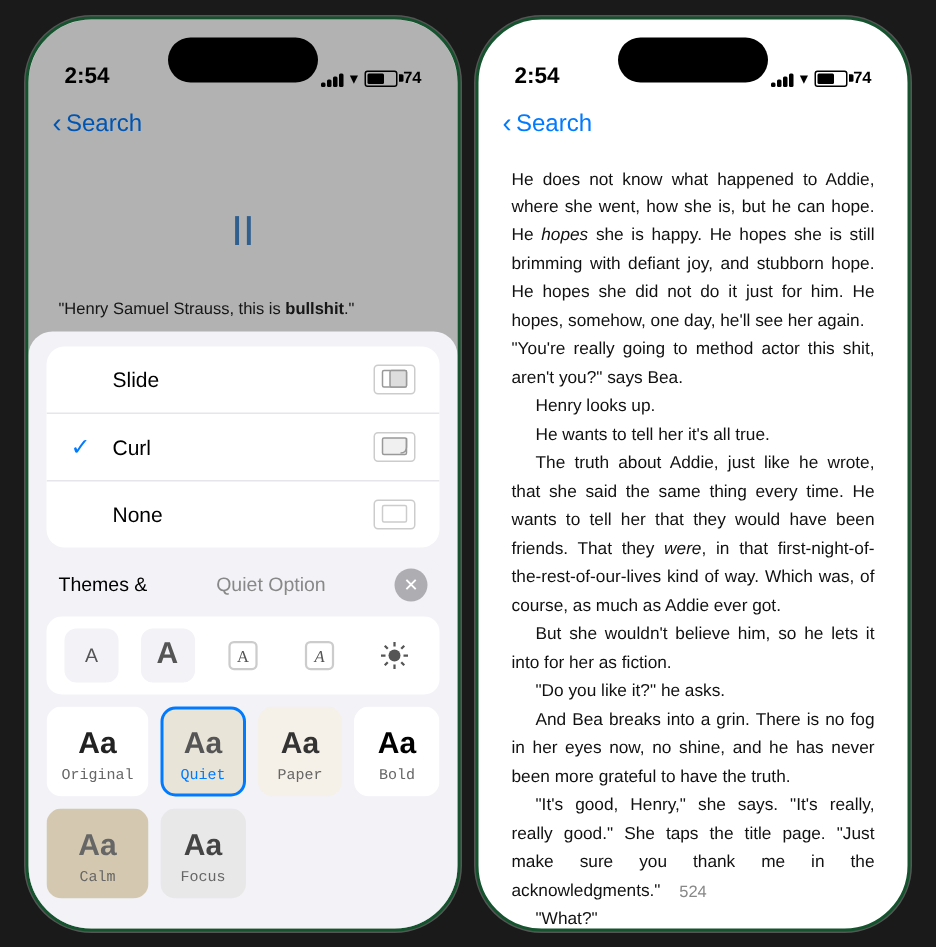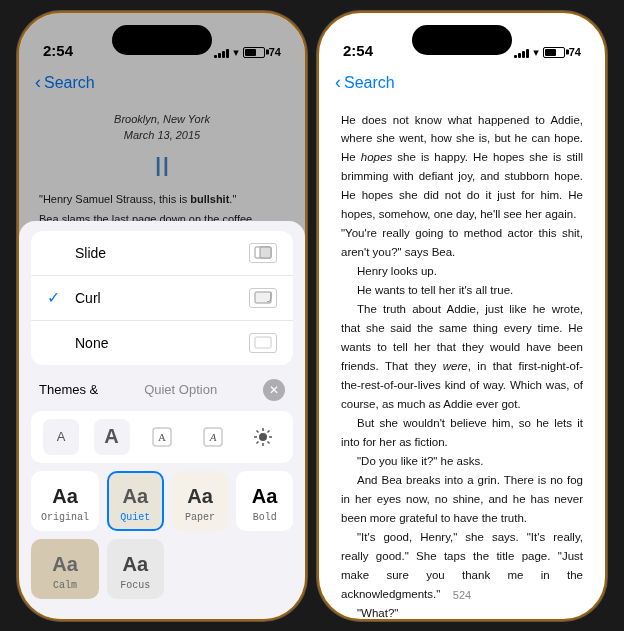--- a/index.html
+++ b/index.html
@@ -21,21 +21,21 @@
       justify-content: center;
     }
 
     .phone {
       width: 290px;
       height: 610px;
       background: #fff;
       border-radius: 44px;
       overflow: hidden;
       position: relative;
-      border: 2px solid #a16207;
+      border: 2px solid #14532d;
       box-shadow: 0 0 0 1px #555, inset 0 0 0 1px #fff;
     }
 
     
     .dynamic-island {
       position: absolute;
       top: 12px;
       left: 50%;
       transform: translateX(-50%);
       width: 100px;
@@ -175,21 +175,21 @@
       text-align: center;
       color: #333;
       line-height: 1.5;
     }
 
     .chapter-number {
       font-size: 28px;
       color: #4488cc;
       text-align: center;
       font-weight: 300;
-      margin: 0 0;
+      margin: 20px 0;
     }
 
     .book-paragraph {
       font-size: 11px;
       line-height: 1.65;
       color: #222;
       margin-bottom: 2px;
     }
 
     .italic { font-style: italic; }
@@ -412,23 +412,20 @@
     </div>
 
     <div class="nav-bar">
       <div class="back-button">
         <span class="back-chevron">‹</span>
         <span>Search</span>
       </div>
     </div>
 
     <div class="book-content">
-      <div class="book-location">
-        Brooklyn, New York<br>March 13, 2015
-      </div>
       <div class="chapter-number">II</div>
       <div class="book-paragraph">
         "Henry Samuel Strauss, this is <span class="bold">bullshit</span>."
       </div>
       <div class="book-paragraph">
         Bea slams the last page down on the coffee counter, startling the cat, who'd drifted off on a nearby tower of books. "You can't end it there." She's clutching the rest of the manuscript to her chest, as if to shield it from him. The title page stares back at him.
       </div>
       <div class="book-paragraph italic">The Invisible Life of Addie LaRue.</div>
       <div class="book-paragraph">"What happened to her? Did she really go with Luc? After all that?"</div>
       <div class="book-paragraph">Henry shrugs. "I assume so."</div>

